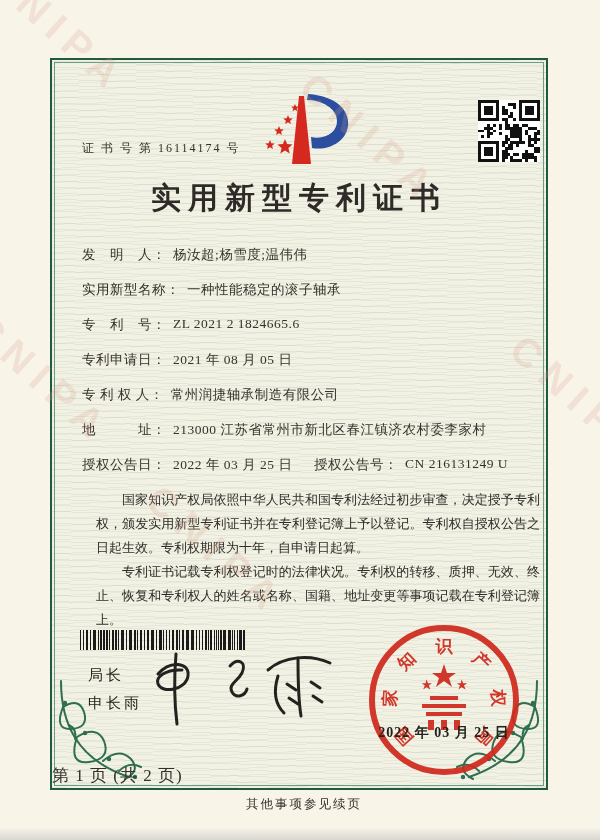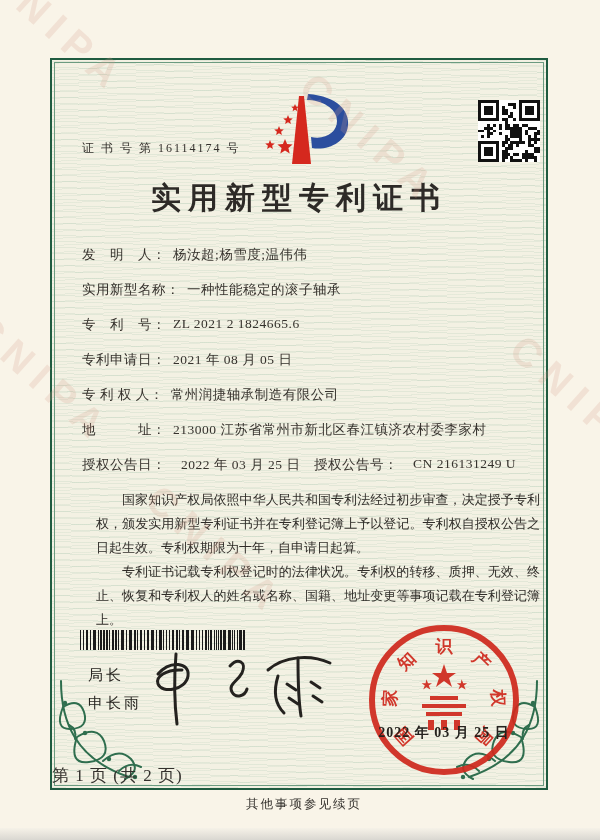--- a/index.html
+++ b/index.html
@@ -28,21 +28,21 @@
                letter-spacing:2px;color:#33302c;white-space:pre;margin-top:48px;}
   .logo{position:absolute;left:200px;top:30px;width:110px;height:82px;}
   .qr{position:absolute;left:426px;top:40px;width:62px;height:62px;}
   .title{position:absolute;left:0;right:0;top:118px;text-align:center;
          font-size:30px;font-weight:bold;letter-spacing:7px;color:#2d2a27;}
   .fields{position:absolute;left:30px;top:186px;width:440px;}
   .field-row{display:flex;height:35px;font-size:13.5px;color:#36322d;
              letter-spacing:0.5px;align-items:flex-start;}
   .field-label{white-space:pre;}
   .field-value{margin-left:7px;white-space:pre;}
-  .pair{display:flex;gap:8px;}
+  .pair{display:flex;}
   .pair.first{width:232px;}
   .paras{position:absolute;left:44px;top:428px;width:444px;font-size:13px;
          line-height:1.85;color:#2f2c28;text-align:justify;}
   .paras p{margin:0;text-indent:2em;}
   .barcode{position:absolute;left:28px;top:570px;width:168px;height:20px;}
   .commissioner{position:absolute;left:36px;top:606px;font-size:15px;
                 letter-spacing:3px;color:#26231f;}
   .commissioner div{margin-bottom:9px;}
   .signature{position:absolute;left:78px;top:580px;width:230px;height:95px;z-index:6;}
   .seal{position:absolute;left:312px;top:560px;width:160px;height:160px;opacity:0.93;z-index:6;}

